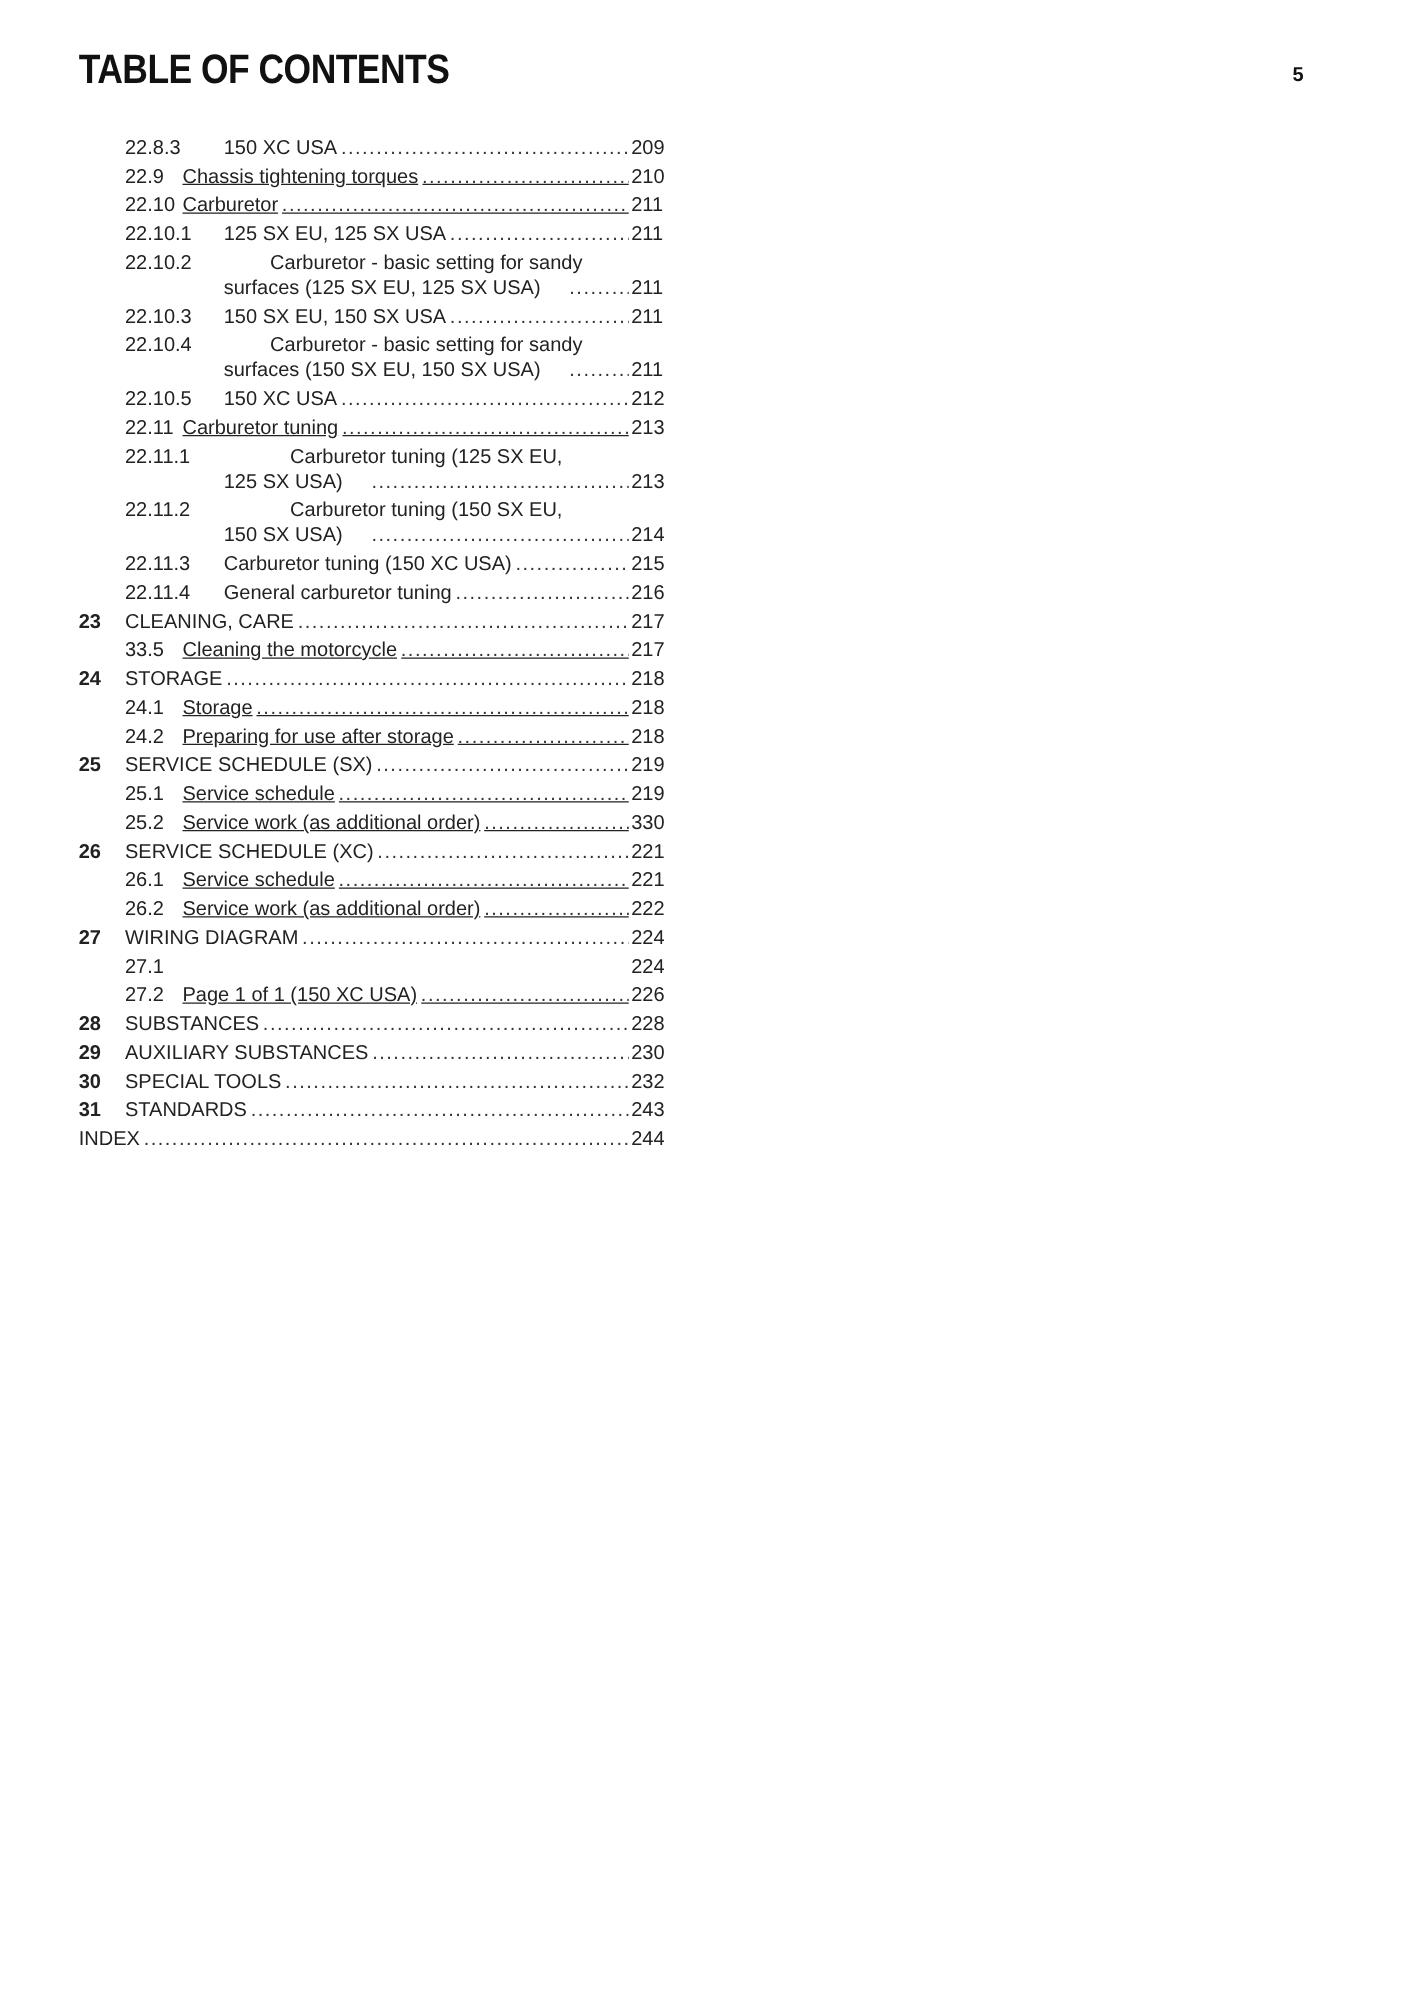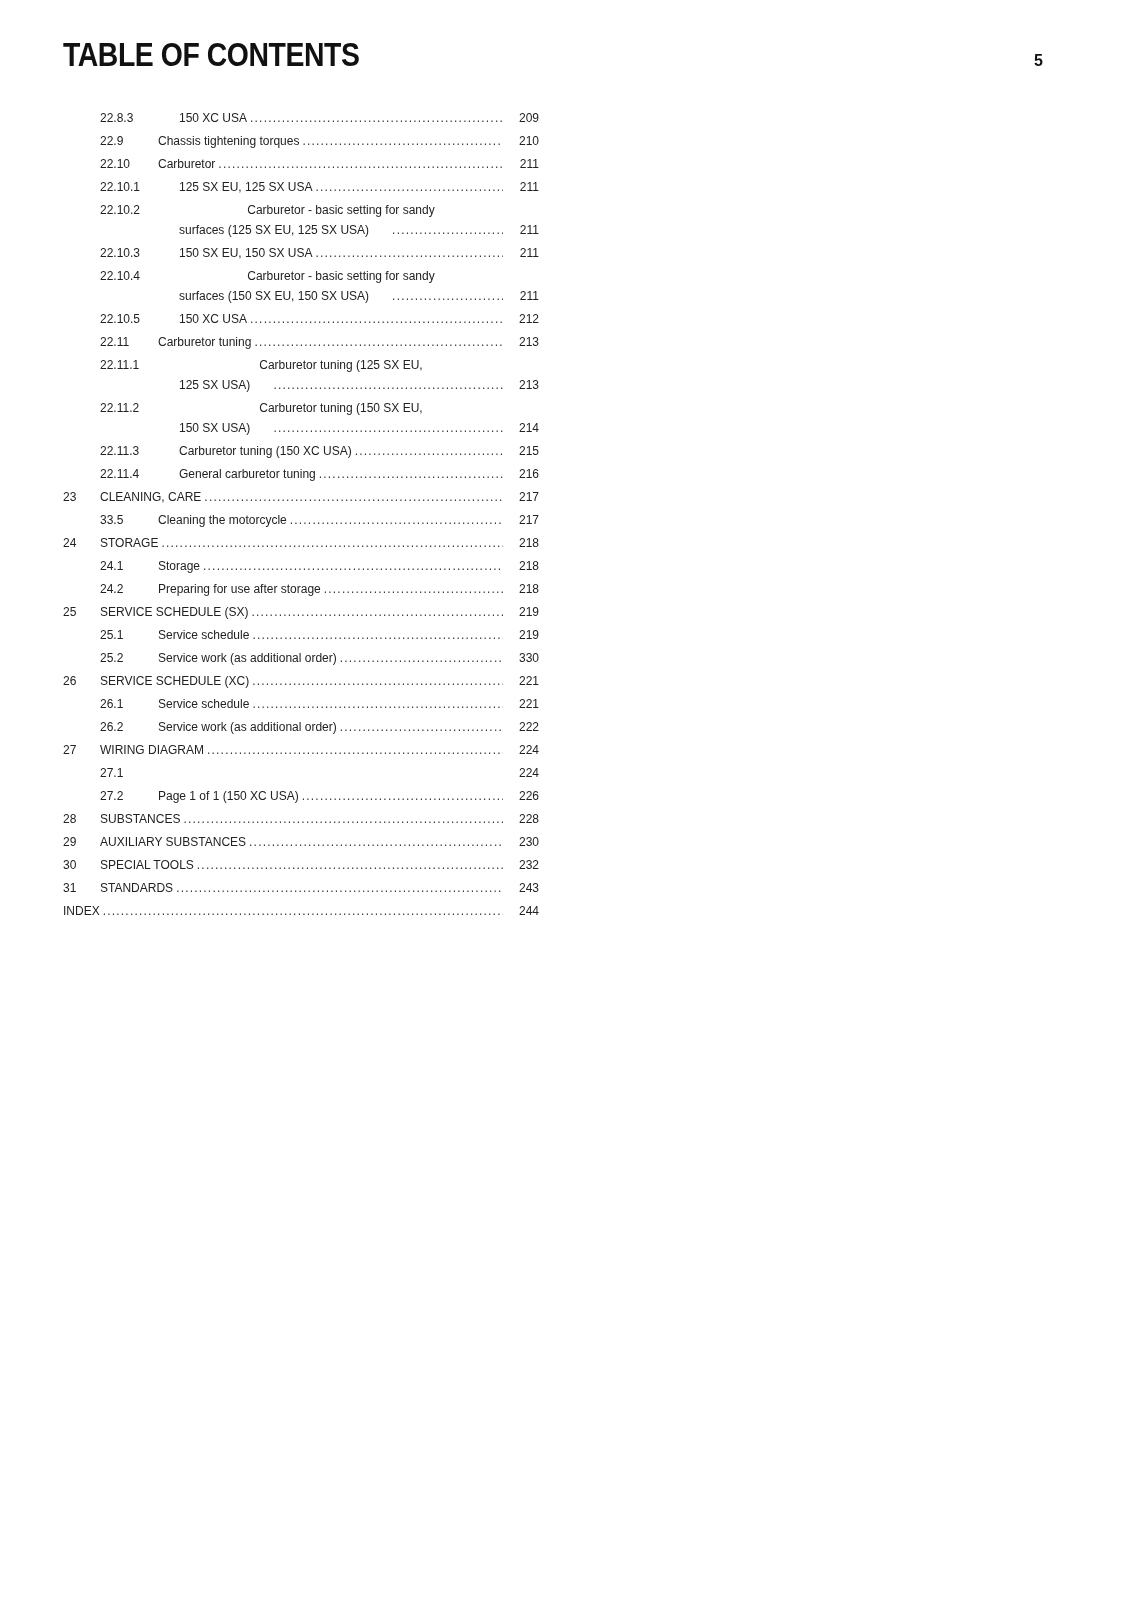--- a/index.html
+++ b/index.html
@@ -3,36 +3,36 @@
 <meta charset="utf-8">
 <style>
   html, body { margin: 0; padding: 0; background: #ffffff; }
   body { width: 1130px; height: 1600px; position: relative; overflow: hidden;
          font-family: "Liberation Sans", sans-serif; color: #1a1a1a; }
   .page-title { position: absolute; left: 63px; top: 36px; margin: 0;
     font-family: "Liberation Sans", sans-serif; font-weight: 700; font-size: 33px;
     letter-spacing: -0.5px; transform: scaleX(0.86); transform-origin: left top; color: #111; }
   .page-number { position: absolute; left: 1034px; top: 52px; font-weight: 700; font-size: 16px; color: #111; }
   .toc { position: absolute; left: 0; top: 107px; width: 560px; }
-  .row { position: relative; height: 23px; font-size: 12px; line-height: 23px; color: #222; }
+  .row { position: relative; height: 23px; font-size: 16px; line-height: 23px; color: #222; }
   .row.two-line { height: 43px; }
   .num { position: absolute; top: 0; white-space: nowrap; }
   .title-wrap { position: absolute; top: 0; right: 21px; text-align: center; }
   .line1, .line2 { display: block; white-space: nowrap; }
   .line2 { display: flex; }
   .line2-text, .single-text { white-space: nowrap; background: #fff; padding-right: 3px; }
   .dots { flex: 1; overflow: hidden; white-space: nowrap; letter-spacing: 1.2px; color: #333; }
   .dots::after { content: "........................................................................................................................................................................"; }
-  .pg { position: absolute; right: 21px; bottom: 0; width: 34px; text-align: right; background: #fff; }
+  .pg { position: absolute; right: 21px; bottom: 0; width: 34px; background: #fff; }
   .single { display: flex; }
   
-  .lvl1 .num { left: 63px; }
+  .lvl1 .num { left: 63px; font-weight: bold; }
   .lvl1 .title-wrap { left: 100px; right: 57px; }
   .lvl2 .num { left: 100px; }
-  .lvl2 .title-wrap { left: 158px; right: 57px; }
+  .lvl2 .title-wrap { left: 146px; right: 57px; text-decoration: underline; }
   .lvl3 .num { left: 100px; }
   .lvl3 .title-wrap { left: 179px; right: 57px; }
   .lvl0 .title-wrap { left: 63px; right: 57px; }
   .row.two-line .line2 { margin-top: -3px; gap: 20px; }
 </style>
 </head>
 <body>
 
 <h1 class="page-title">TABLE OF CONTENTS</h1>
 <div class="page-number">5</div>

